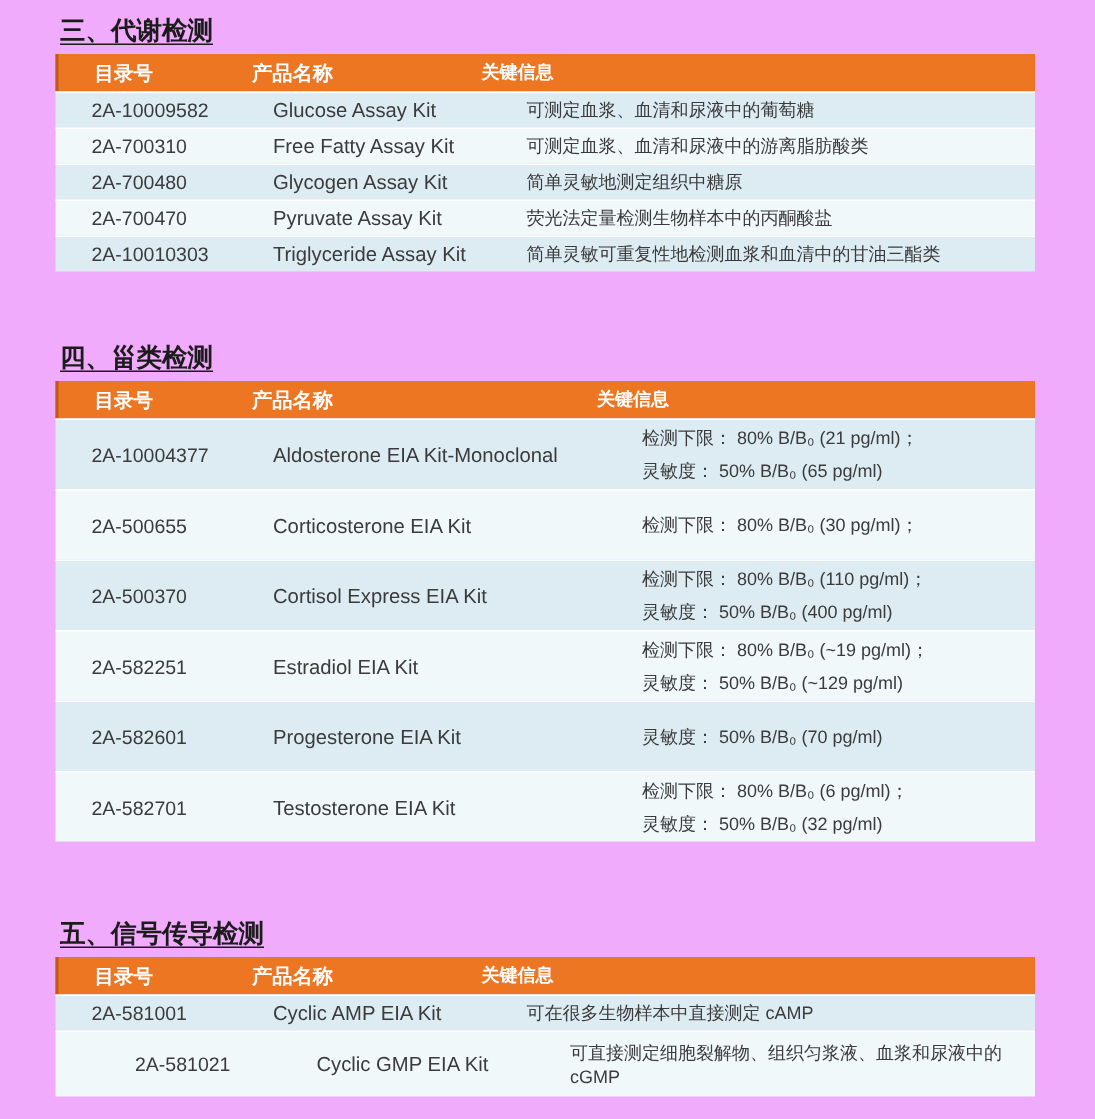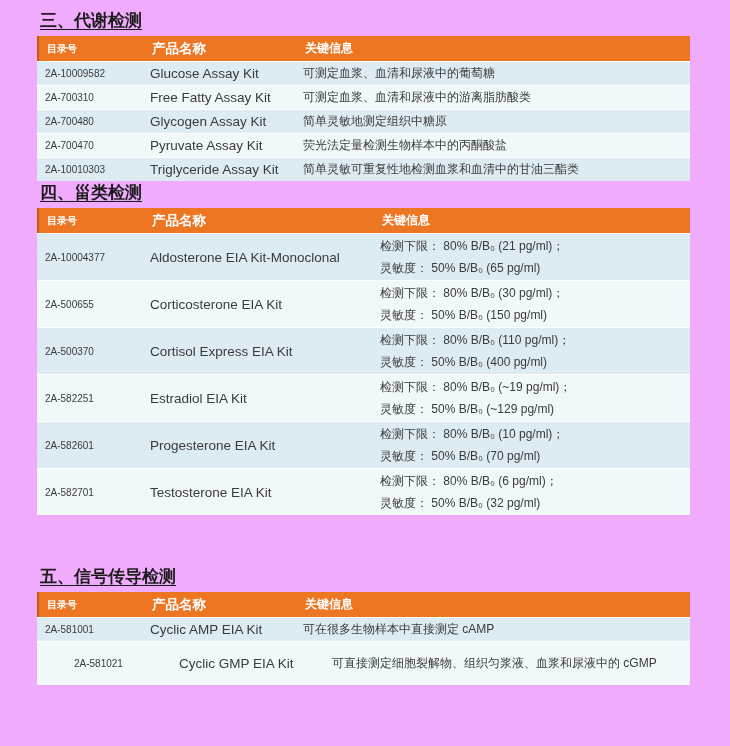--- a/index.html
+++ b/index.html
@@ -14,21 +14,21 @@
   }
   .sec-title{
     margin:0 0 4px 40px;
     font-size:17px;
     line-height:23px;
     font-weight:bold;
     color:#1b1b1b;
     text-decoration:underline;
     text-underline-offset:3px;
   }
-  .sec-title.t2{}
+  .sec-title.t2{margin-top:46px;}
   .sec-title.t3{margin-top:50px;}
   .tbl{
     margin-left:37px;
     width:653px;
     box-sizing:border-box;
   }
   .thead{
     display:flex;
     background:var(--header-bg,#ED7623);
     border-left:2px solid var(--header-accent,#C45911);
@@ -37,34 +37,35 @@
     font-size:14px;
     height:25px;
     align-items:center;
     box-sizing:border-box;
   }
   .tr{
     display:flex;
     border-top:1px solid #ffffff;
     box-sizing:border-box;
     min-height:24px;
+    gap:16px;
   }
   .tbl-b .tr{min-height:47px;}
   .tbl-c .tr.two-line{min-height:44px;padding-left:29px;}
   .tr.tint{background:var(--row-tint,#DCECF2);}
   .tr.light{background:var(--row-light,#F0F8FA);}
   .c{
     box-sizing:border-box;
     padding-left:8px;
     display:flex;
     flex-direction:column;
     justify-content:center;
     color:#3b3b3b;
   }
-  .c1{width:105px;font-size:10px;}
+  .c1{width:105px;font-size:13px;margin-left:16px;}
   .c2{width:153px;font-size:13.5px;}
   .c3{flex:1;font-size:12px;padding-right:8px;}
   .tbl-b .c2{width:230px;}
   .info-line{line-height:22px;}
   .thead .c{color:#ffffff;justify-content:center;}
 </style>
 </head>
 <body>
 
 <div class="page">
@@ -116,21 +117,20 @@
       <div class="c c3">
         <div class="info-line">检测下限： 80% B/B₀ (21 pg/ml)；</div>
         <div class="info-line">灵敏度： 50% B/B₀ (65 pg/ml)</div>
       </div>
     </div>
     <div class="tr light">
       <div class="c c1">2A-500655</div>
       <div class="c c2">Corticosterone EIA Kit</div>
       <div class="c c3">
         <div class="info-line">检测下限： 80% B/B₀ (30 pg/ml)；</div>
-        <div class="info-line">灵敏度： 50% B/B₀ (150 pg/ml)</div>
       </div>
     </div>
     <div class="tr tint">
       <div class="c c1">2A-500370</div>
       <div class="c c2">Cortisol Express EIA Kit</div>
       <div class="c c3">
         <div class="info-line">检测下限： 80% B/B₀ (110 pg/ml)；</div>
         <div class="info-line">灵敏度： 50% B/B₀ (400 pg/ml)</div>
       </div>
     </div>
@@ -139,21 +139,20 @@
       <div class="c c2">Estradiol EIA Kit</div>
       <div class="c c3">
         <div class="info-line">检测下限： 80% B/B₀ (~19 pg/ml)；</div>
         <div class="info-line">灵敏度： 50% B/B₀ (~129 pg/ml)</div>
       </div>
     </div>
     <div class="tr tint">
       <div class="c c1">2A-582601</div>
       <div class="c c2">Progesterone EIA Kit</div>
       <div class="c c3">
-        <div class="info-line">检测下限： 80% B/B₀ (10 pg/ml)；</div>
         <div class="info-line">灵敏度： 50% B/B₀ (70 pg/ml)</div>
       </div>
     </div>
     <div class="tr light">
       <div class="c c1">2A-582701</div>
       <div class="c c2">Testosterone EIA Kit</div>
       <div class="c c3">
         <div class="info-line">检测下限： 80% B/B₀ (6 pg/ml)；</div>
         <div class="info-line">灵敏度： 50% B/B₀ (32 pg/ml)</div>
       </div>

